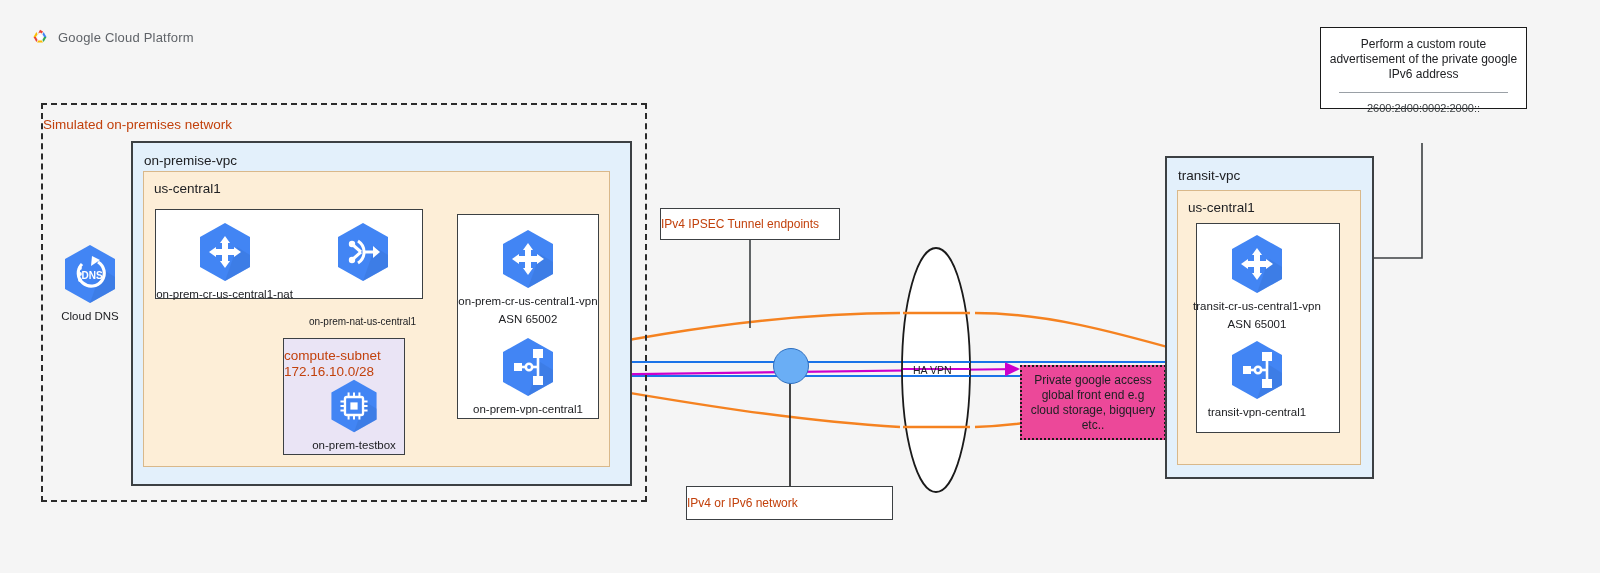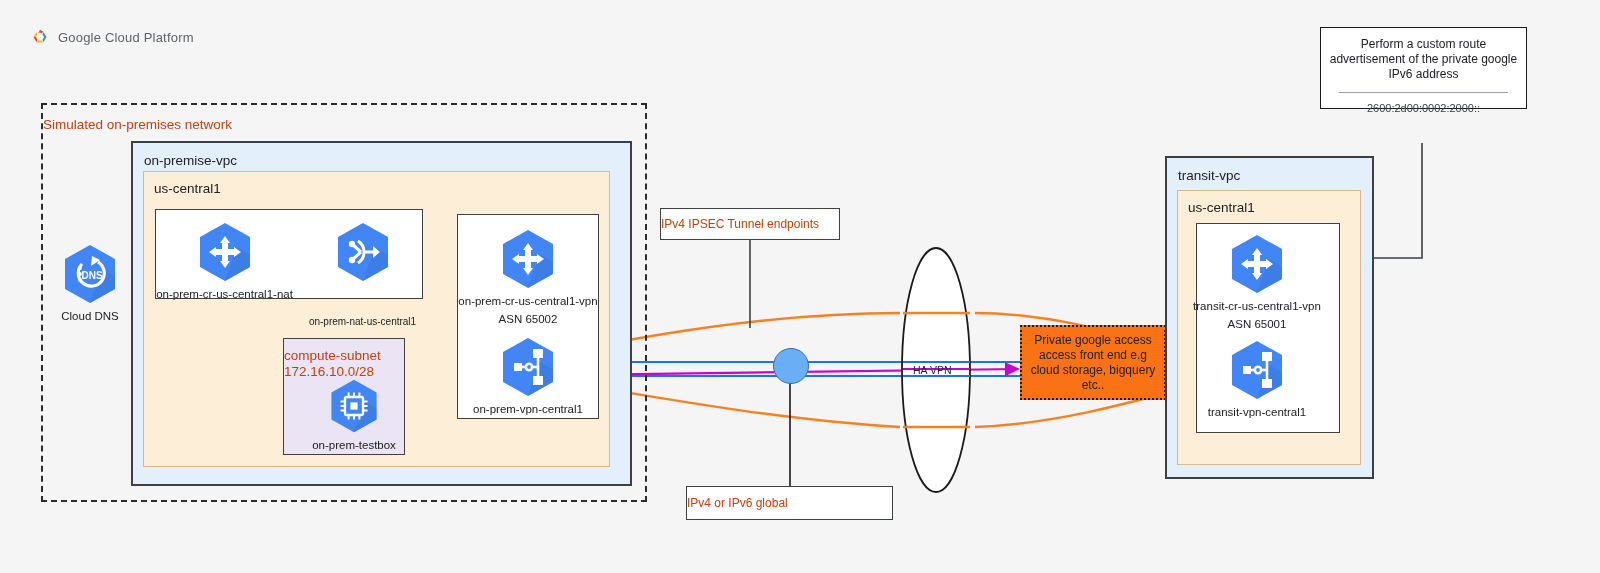--- a/index.html
+++ b/index.html
@@ -10,21 +10,21 @@
   #gcp-header{position:absolute;left:30px;top:27px;display:flex;align-items:center;gap:8px;}
   #gcp-header .logo{width:20px;height:20px;position:relative;}
   .gcp-text{font-size:13px;color:#5f6368;letter-spacing:.2px;white-space:nowrap;}
 
   
   #links{position:absolute;left:0;top:0;width:1600px;height:573px;pointer-events:none;}
 
   
   .box{position:absolute;box-sizing:border-box;}
   .dashed-outer{border:2px dashed #2b2b2b;background:transparent;}
-  .dotted-box{border:2px dotted #1a1a1a;background:#f97316;}
+  .dotted-box{border:2px dotted #1a1a1a;background:#ec4899;margin-top:40px;}
   .vpc{border:2px solid #3c4043;background:#e3f0fb;}
   .region{border:1px solid #d9b88a;background:#fdeed7;}
   .plain{border:1px solid #3c4043;background:#ffffff;}
   .subnet{border:1px solid #3c4043;background:#eae4f5;}
   .note{border:1.5px solid #1a1a1a;background:#ffffff;}
 
   .box-title{position:absolute;font-size:13.5px;color:#202124;white-space:nowrap;}
   .center-title{position:absolute;width:100%;text-align:left;font-size:13.5px;color:#c2410c;}
 
   
@@ -239,26 +239,26 @@
       </svg>
     </span>
     <span class="cap">Cloud DNS</span>
   </div>
 
   <div class="box plain" style="left:660px;top:208px;width:180px;height:32px;">
     <div class="center-title" style="top:8px;font-size:12px;">IPv4 IPSEC Tunnel endpoints</div>
   </div>
 
   <div class="box plain" style="left:686px;top:486px;width:207px;height:34px;">
-    <div class="center-title" style="top:9px;font-size:12px;">IPv4 or IPv6 global</div>
+    <div class="center-title" style="top:9px;font-size:12px;">IPv4 or IPv6 network</div>
   </div>
 
   <div class="box dotted-box" style="left:1020px;top:325px;width:146px;height:75px;display:flex;flex-direction:column;align-items:center;justify-content:center;">
     <span class="note-txt">Private google access</span>
-    <span class="note-txt">access front end e.g</span>
+    <span class="note-txt">global front end e.g</span>
     <span class="note-txt">cloud storage, bigquery</span>
     <span class="note-txt">etc..</span>
   </div>
 
   <div class="box note" style="left:1320px;top:27px;width:207px;height:82px;padding-top:9px;box-sizing:border-box;">
     <div class="note-txt">Perform a custom route</div>
     <div class="note-txt">advertisement of the private google</div>
     <div class="note-txt">IPv6 address</div>
     <div class="note-rule"></div>
     <div class="note-sub">2600:2d00:0002:2000::</div>

